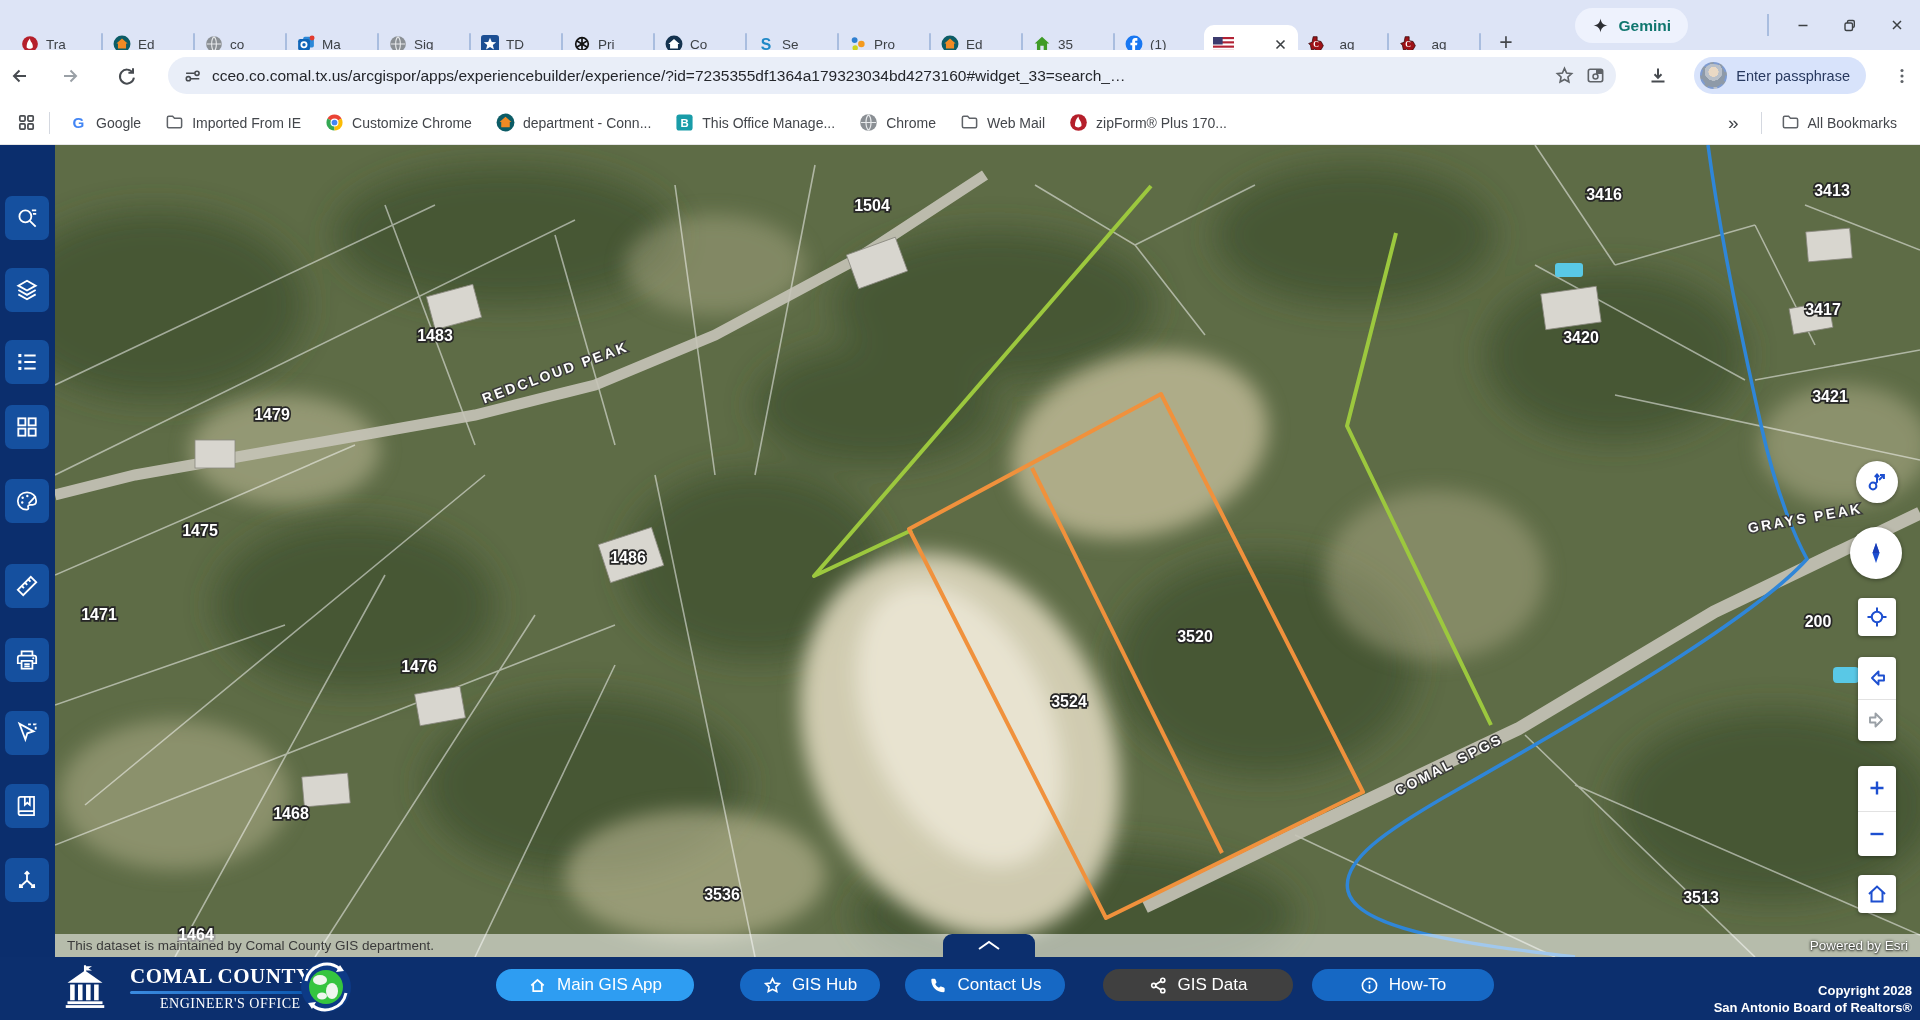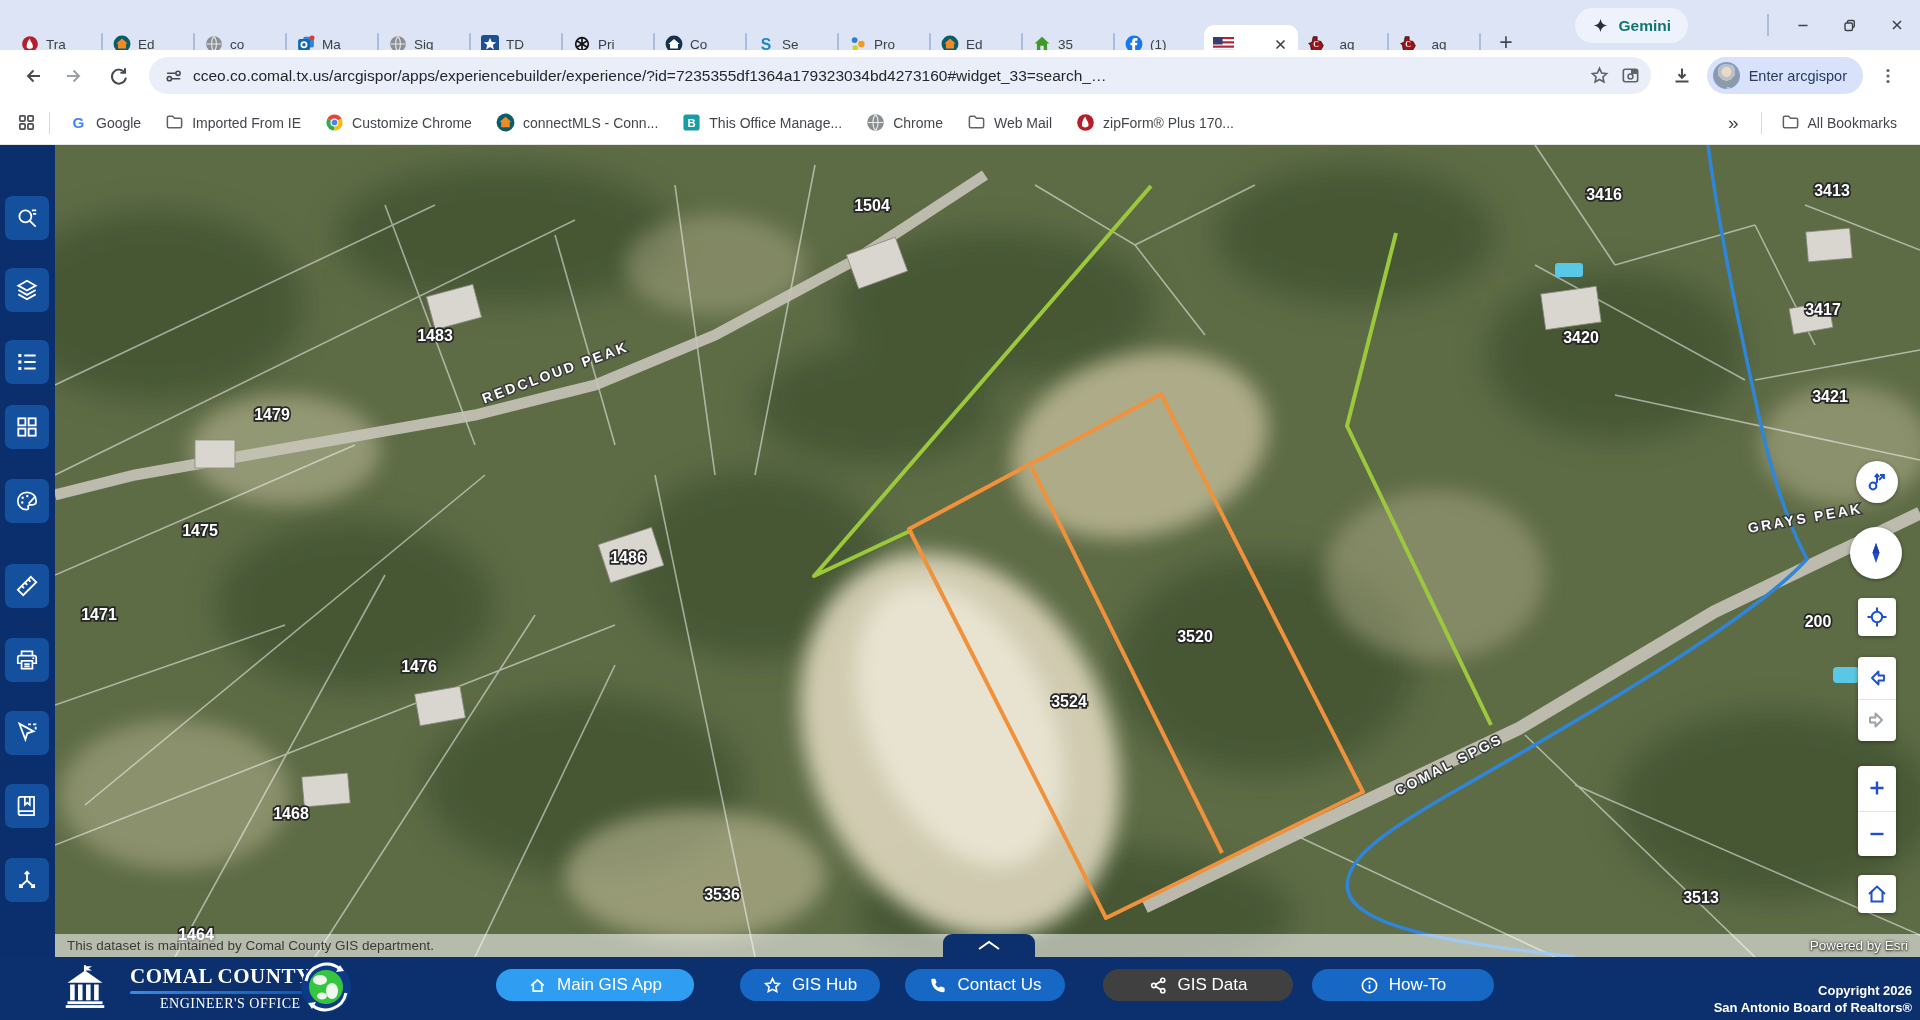--- a/index.html
+++ b/index.html
@@ -17,21 +17,21 @@
   .favicon svg{width:100%;height:100%}
   .flagicon{width:22px;height:15px;flex:none;display:inline-flex}
   .tab-close{width:18px;height:18px;display:flex;align-items:center;justify-content:center}
   .newtab{width:32px;height:32px;margin:0 0 5px 8px;display:flex;align-items:center;justify-content:center;font-size:23px;color:#43464b;border-radius:50%}
   .gemini-pill{position:absolute;right:232px;top:8px;height:35px;border-radius:18px;background:#eef2fd;display:flex;align-items:center;gap:9px;padding:0 17px;font-size:15.5px;font-weight:700;color:#0f766e}
   .winctl{position:absolute;right:0;top:0;height:50px;display:flex;align-items:center}
   .winbtn{width:47px;height:50px;display:flex;align-items:center;justify-content:center}
   .ctl-sep{width:2px;height:22px;background:#a9bddf;margin-right:10px}
 
   
-  .toolbar{position:absolute;left:0;top:50px;width:1920px;height:51px;background:#fff;display:flex;align-items:center;padding:0 14px;gap:7px}
+  .toolbar{position:absolute;left:0;top:50px;width:1920px;height:51px;background:#fff;display:flex;align-items:center;padding:0 0;gap:18px}
   .navbtn{width:36px;height:36px;flex:none;display:flex;align-items:center;justify-content:center;border-radius:50%}
   .urlbar{flex:1;min-width:0;height:37px;background:#e9eef8;border-radius:19px;display:flex;align-items:center;gap:10px;padding:0 10px 0 14px;margin:0 6px}
   .urltext{flex:1;min-width:0;font-size:15.5px;color:#24262b;white-space:nowrap;overflow:hidden}
   .profile-pill{height:37px;border-radius:19px;background:#d8e3fb;display:flex;align-items:center;gap:9px;padding:0 16px 0 6px;flex:none}
   .profile-label{font-size:14.5px;color:#28395f}
   .avatar{width:27px;height:27px;border-radius:50%;border:2px dashed #7f9cd1;background:
      radial-gradient(circle at 50% 34%, #ead9c4 0 26%, #b9c0c9 27% 46%, #8e9aa8 47% 100%)}
 
   
   .bookbar{position:absolute;left:0;top:101px;width:1920px;height:44px;background:#fff;display:flex;align-items:center;padding:0 16px;gap:12px;font-size:14px;color:#43464b;border-bottom:1px solid #e6e6e6}
@@ -321,21 +321,21 @@
         </svg>
       </span>
   </div>
   <div class="navbtn">
       <svg width="22" height="22" viewBox="0 0 22 22">
         <path d="M11 3.5 V12.5 M7.5 9.3 L11 12.8 14.5 9.3 M4.5 16.5 H17.5" stroke="#474b50" stroke-width="2" fill="none"></path>
       </svg>
     </div>
   <div class="profile-pill">
     <span class="avatar"></span>
-    <span class="profile-label">Enter arcgispor</span>
+    <span class="profile-label">Enter passphrase</span>
   </div>
   <div class="navbtn">
       <svg width="20" height="20" viewBox="0 0 22 22">
         <circle cx="11" cy="5" r="1.7" fill="#5f6368"></circle>
         <circle cx="11" cy="11" r="1.7" fill="#5f6368"></circle>
         <circle cx="11" cy="17" r="1.7" fill="#5f6368"></circle>
       </svg>
     </div>
 </div>
 
@@ -381,21 +381,21 @@
         </span>
         <span>Customize Chrome</span>
       </div>
       <div class="bm">
         <span class="favicon">
           <svg viewBox="0 0 16 16">
             <circle cx="8" cy="8" r="7.5" fill="#0c5c66"></circle>
             <path d="M8 3.2 L13 7.6 H11.6 V12 H4.4 V7.6 H3Z" fill="#f08a24"></path>
           </svg>
         </span>
-        <span>connectMLS - Conn...</span>
+        <span>department - Conn...</span>
       </div>
       <div class="bm">
         <span class="favicon">
           <svg viewBox="0 0 20 20">
             <rect x="1.5" y="1.5" width="17" height="17" rx="3" fill="#199ca8"></rect>
             <text x="10" y="14.6" font-size="12" font-weight="bold" fill="#fff" text-anchor="middle" font-family="Liberation Sans">B</text>
           </svg>
         </span>
         <span>This Office Manage...</span>
       </div>
@@ -778,16 +778,16 @@
           <g fill="none" stroke="#fff" stroke-width="1.7">
             <circle cx="10" cy="10" r="7.5"></circle>
             <path d="M10 9.2 V14"></path>
           </g>
           <circle cx="10" cy="6.4" r="1.1" fill="#fff"></circle>
         </svg>
         <span>How-To</span>
       </div>
     </div>
   <div class="copyright">
-    <div>Copyright 2026</div>
+    <div>Copyright 2028</div>
     <div>San Antonio Board of Realtors®</div>
   </div>
 </div>
 
 </body></html>

